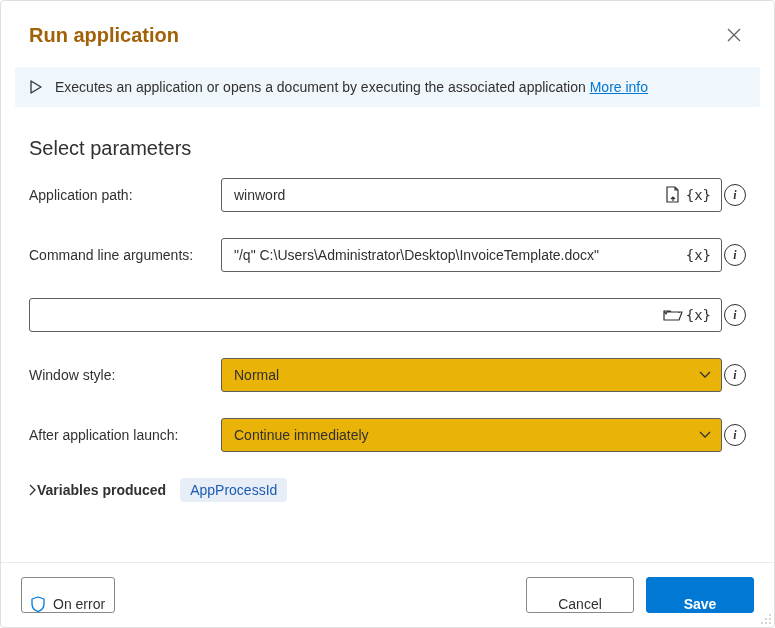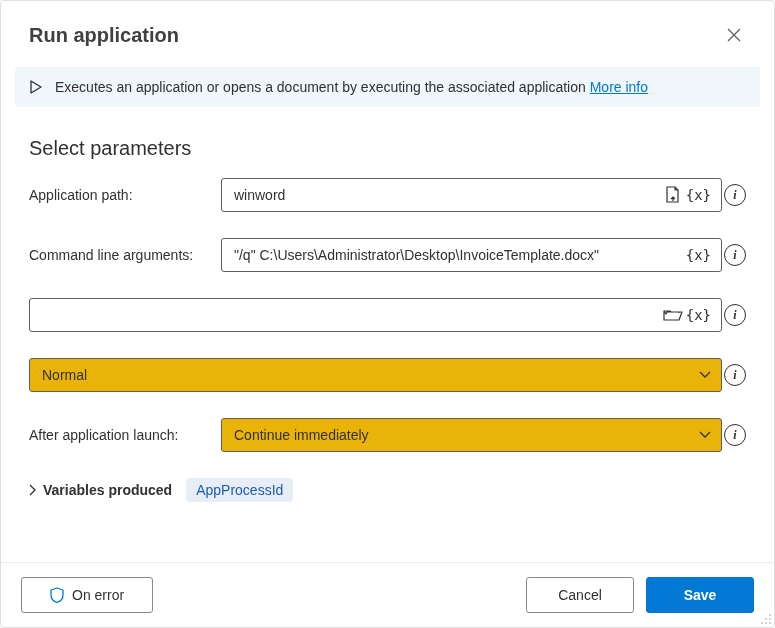--- a/index.html
+++ b/index.html
@@ -25,21 +25,21 @@
   }
   .header {
     display: flex;
     align-items: center;
     justify-content: space-between;
     padding: 18px 24px 10px 28px;
   }
   .title {
     font-size: 20px;
     font-weight: 600;
-    color: #404040;
+    color: #a16207;
   }
   .close-btn {
     width: 32px; height: 32px;
     display: flex; align-items: center; justify-content: center;
     cursor: pointer;
     color: #605e5c;
   }
   .info-banner {
     margin: 6px 14px 0 14px;
     background: #eff6fc;
@@ -144,48 +144,47 @@
   }
   .vars-row {
     display: flex;
     align-items: center;
     gap: 14px;
     margin-top: 4px;
   }
   .expander {
     display: flex;
     align-items: center;
-    gap: 6px;
     cursor: pointer;
   }
   .expander-label { font-weight: 600; font-size: 14px; }
   .var-chip {
     background: #e8eef8;
     color: #1b5bb4;
     padding: 4px 10px;
     border-radius: 4px;
     font-size: 14px;
     cursor: pointer;
   }
   .footer {
     border-top: 1px solid #edebe9;
     padding: 14px 20px;
     display: flex;
     align-items: center;
     justify-content: space-between;
   }
   .btn {
     height: 36px;
-    padding: 0 28px;
+    padding: 0 9px;
     border-radius: 3px;
     font-size: 14px;
     font-family: inherit;
     cursor: pointer;
     display: inline-flex;
-    align-items: center;
+    align-items: flex-end;
     gap: 8px;
   }
   .btn-secondary {
     background: #fff;
     border: 1px solid #8a8886;
     color: #323130;
   }
   .btn-primary {
     background: #0078d4;
     border: 1px solid #0078d4;
@@ -264,20 +263,21 @@
                 <path d="M1 3 v9 h15 l3 -8 h-15 l-1 2 Z M1 3 h6 l1 1 h8 v1" fill="none" stroke="#323130" stroke-width="1.2" stroke-linejoin="round"></path>
               </svg>
           </span>
           <span class="var-icon">{x}</span>
         </div>
         <span class="info-icon">i</span>
       </div>
     </div>
 
     <div class="form-row">
+      <div class="form-label">Window style:</div>
       <div class="field-wrap">
         <div class="select-group">
           <span>Normal</span>
           <svg class="chevron-down" width="12" height="8" viewBox="0 0 12 8">
               <path d="M1 1 L6 6 L11 1" fill="none" stroke="currentColor" stroke-width="1.3"></path>
             </svg>
         </div>
         <span class="info-icon">i</span>
       </div>
     </div>

